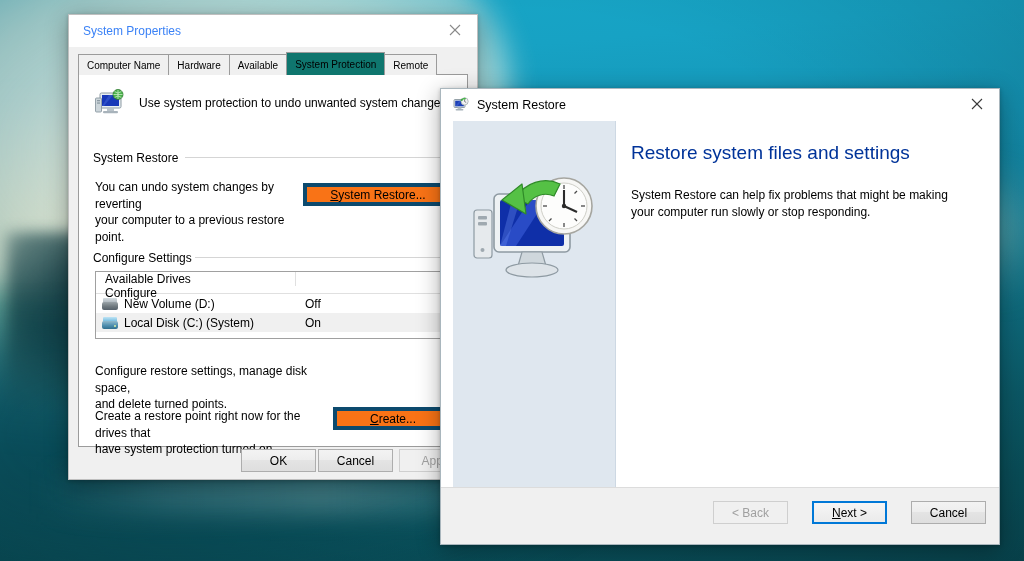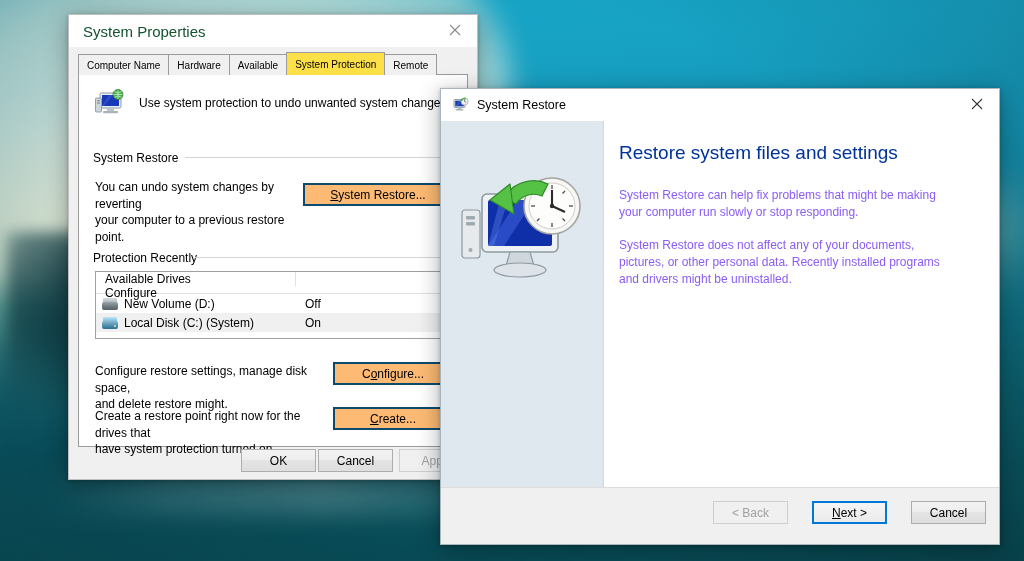--- a/index.html
+++ b/index.html
@@ -98,21 +98,21 @@
   .closebtn svg { display: block; }
 
   
   #sysprops {
     left: 68px; top: 14px; width: 410px; height: 466px;
     background: #f0f0f0;
     border: 1px solid #bfbfbf;
     z-index: 10;
   }
   #sysprops .titlebar { height: 32px; }
-  #sysprops .titlebar .t-text { margin-left: 14px; font-size: 15px; color: #14532d; }
+  #sysprops .titlebar .t-text { margin-left: 14px; font-size: 12px; color: #3b82f6; }
 
   
   .tabstrip {
     position: absolute; left: 9px; top: 38px;
     height: 22px;
     display: flex; align-items: flex-end;
     font-size: 10px;
     z-index: 3;
   }
   .tab {
@@ -121,21 +121,21 @@
     display: flex; align-items: center;
     background: #f0f0f0;
     border: 1px solid #9b9b9b;
     border-bottom: none;
     color: #000;
     margin-right: -1px;
     white-space: nowrap;
     cursor: default;
   }
   .tab.active {
-    background: #fde047;
+    background: #0f766e;
     height: 23px;
     border-color: #9b9b9b;
     position: relative;
     z-index: 5;
   }
 
   
   .tabpage {
     position: absolute; left: 9px; top: 59px; right: 9px;
     height: 373px;
@@ -175,22 +175,22 @@
     background: linear-gradient(180deg, #f3f3f3 0%, #ededed 48%, #e4e4e4 50%, #dedede 100%);
     border: 1px solid #adadad;
     font-size: 12px;
     color: #000;
     display: flex; align-items: center; justify-content: center;
     cursor: default;
     font-family: "Liberation Sans", sans-serif;
     white-space: nowrap;
   }
   .btn.flat {
-    background: #fdba74;
-    border: 2px solid #0c4a6e;
+    background: #f97316;
+    border: 4px solid #0c4a6e;
   }
   .btn.disabled { color: #a0a0a0; border-color: #cfcfcf; background: #f0f0f0; }
   .btn.focus {
     border: 1px solid #0078d7;
     box-shadow: 0 0 0 1px #0078d7 inset;
     background: linear-gradient(180deg,#f6f6f6 0%, #eaeaea 100%);
   }
   .ul { text-decoration: underline; }
 
   
@@ -262,39 +262,40 @@
   #sysrestore .titlebar {
     height: 31px; background: #ffffff;
   }
   #sysrestore .titlebar .t-text { margin-left: 8px; font-size: 12.5px; }
 
   #sr-body {
     position: absolute; left: 0; right: 0; top: 31px; bottom: 57px;
     background: #ffffff;
     border-top: 1px solid #ffffff;
     display: flex;
+    padding-left: 12px;
   }
   #sr-side {
     width: 163px;
     background: #dfe7ef;
     border-right: 1px solid #cdd8e3;
     position: relative;
     flex: none;
   }
   #sr-main {
     flex: 1; background: #ffffff; position: relative;
   }
   #sr-h1 {
     position: absolute; left: 15px; top: 21px;
     font-size: 19px; color: #003399; font-weight: normal;
     white-space: nowrap;
   }
   .sr-p {
     position: absolute; left: 15px;
-    font-size: 12px; color: #8b5cf6; line-height: 1.42;
+    font-size: 12px; color: #000000; line-height: 1.42;
     width: 340px;
   }
   #sr-footer {
     position: absolute; left: 0; right: 0; bottom: 0; height: 57px;
     background: #f0f0f0;
     border-top: 1px solid #dcdcdc;
   }
   #sr-footer .btnrow {
     position: absolute; right: 13px; top: 13px;
     display: flex; gap: 24px;
@@ -375,21 +376,21 @@
     <div class="grp-rule" style="left:106px; top:82px; width:270px;"></div>
 
     <div class="bodytext" style="left:16px; top:104px; width:210px;">
       <div>You can undo system changes by reverting</div>
       <div>your computer to a previous restore point.</div>
     </div>
     <div class="btn flat" style="position:absolute; left:224px; top:108px; width:150px; height:23px;">
       <span><span class="ul">S</span><span>ystem Restore...</span></span>
     </div>
 
-    <div class="grp-label" style="left:14px; top:176px;">Protection Recently</div>
+    <div class="grp-label" style="left:14px; top:176px;">Configure Settings</div>
     <div class="grp-rule" style="left:116px; top:182px; width:260px;"></div>
 
     <div class="listview" style="left:16px; top:196px; width:360px; height:68px;">
       <div class="lv-head">
         <div class="cell" style="width:200px;">Available Drives</div>
         <div class="cell" style="flex:1; border-right:none;">Configure</div>
       </div>
       <div class="lv-row">
         <div class="cell first" style="width:200px;">
           <span class="drive">
@@ -408,24 +409,21 @@
               <span class="dot"></span>
             </span>
           <span>Local Disk (C:) (System)</span>
         </div>
         <div class="cell" style="flex:1;">On</div>
       </div>
     </div>
 
     <div class="bodytext" style="left:16px; top:288px; width:230px;">
       <div>Configure restore settings, manage disk space,</div>
-      <div>and delete restore might.</div>
-    </div>
-    <div class="btn flat" style="position:absolute; left:254px; top:287px; width:120px; height:23px;">
-      <span><span>C</span><span class="ul">o</span><span>nfigure...</span></span>
+      <div>and delete turned points.</div>
     </div>
 
     <div class="bodytext" style="left:16px; top:333px; width:240px;">
       <div>Create a restore point right now for the drives that</div>
       <div>have system protection turned on.</div>
     </div>
     <div class="btn flat" style="position:absolute; left:254px; top:332px; width:120px; height:23px;">
       <span><span class="ul">C</span><span>reate...</span></span>
     </div>
 
@@ -497,21 +495,20 @@
         <circle cx="92" cy="36" r="2.2" fill="#2b2b2b"></circle>
 
         <path d="M44 28 a34 34 0 0 1 44 -14 l-6 12 a21 21 0 0 0 -26 8 z" fill="#55c145" stroke="#2f8a28" stroke-width="1.2"></path>
         <polygon points="50,14 54,44 30,30" fill="#55c145" stroke="#2f8a28" stroke-width="1.2" stroke-linejoin="round"></polygon>
       </svg>
     </div>
 
     <div id="sr-main">
       <div id="sr-h1">Restore system files and settings</div>
       <div class="sr-p" style="top:66px;">System Restore can help fix problems that might be making your computer run slowly or stop responding.</div>
-      <div class="sr-p" style="top:116px;">System Restore does not affect any of your documents, pictures, or other personal data. Recently installed programs and drivers might be uninstalled.</div>
     </div>
 
   </div>
 
   <div id="sr-footer">
     <div class="btnrow">
       <div class="btn disabled" style="width:75px; height:23px;">
         <span>&lt; Back</span>
       </div>
       <div class="btn focus" style="width:75px; height:23px;">

